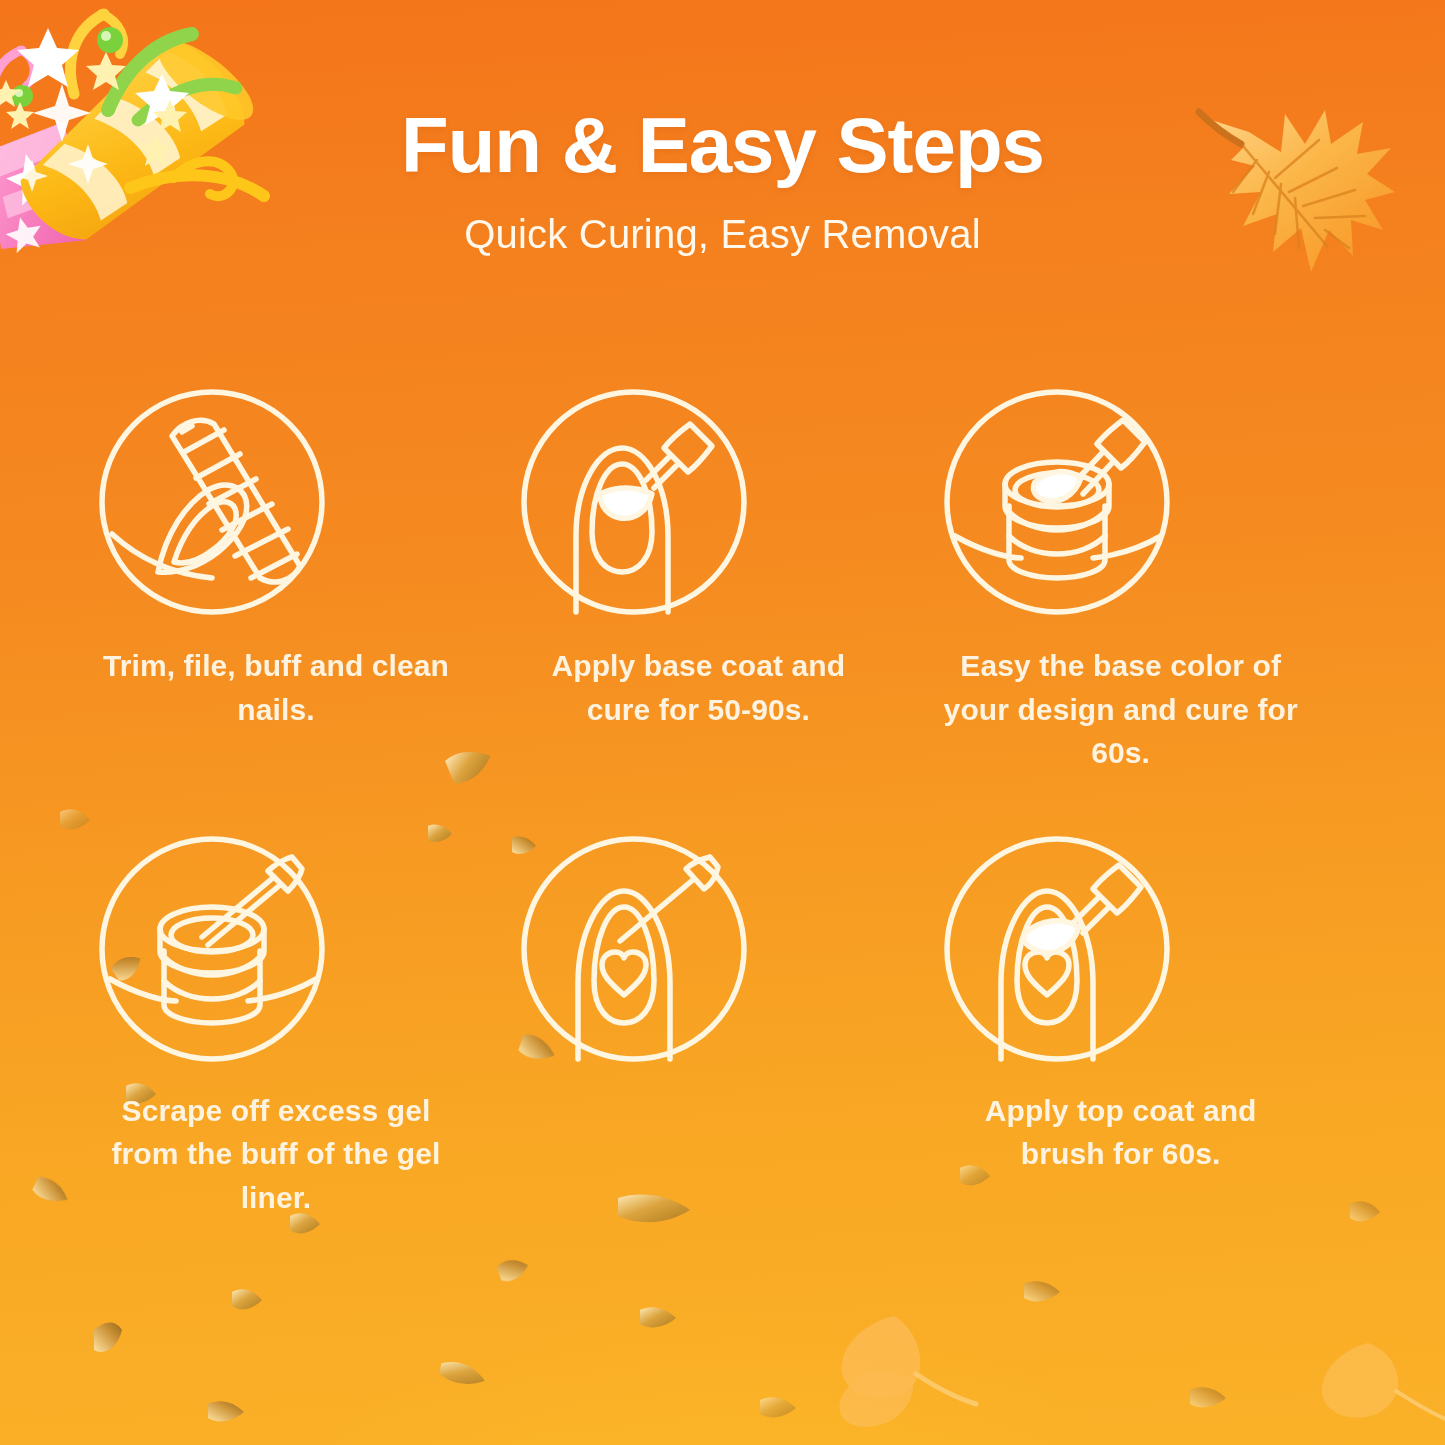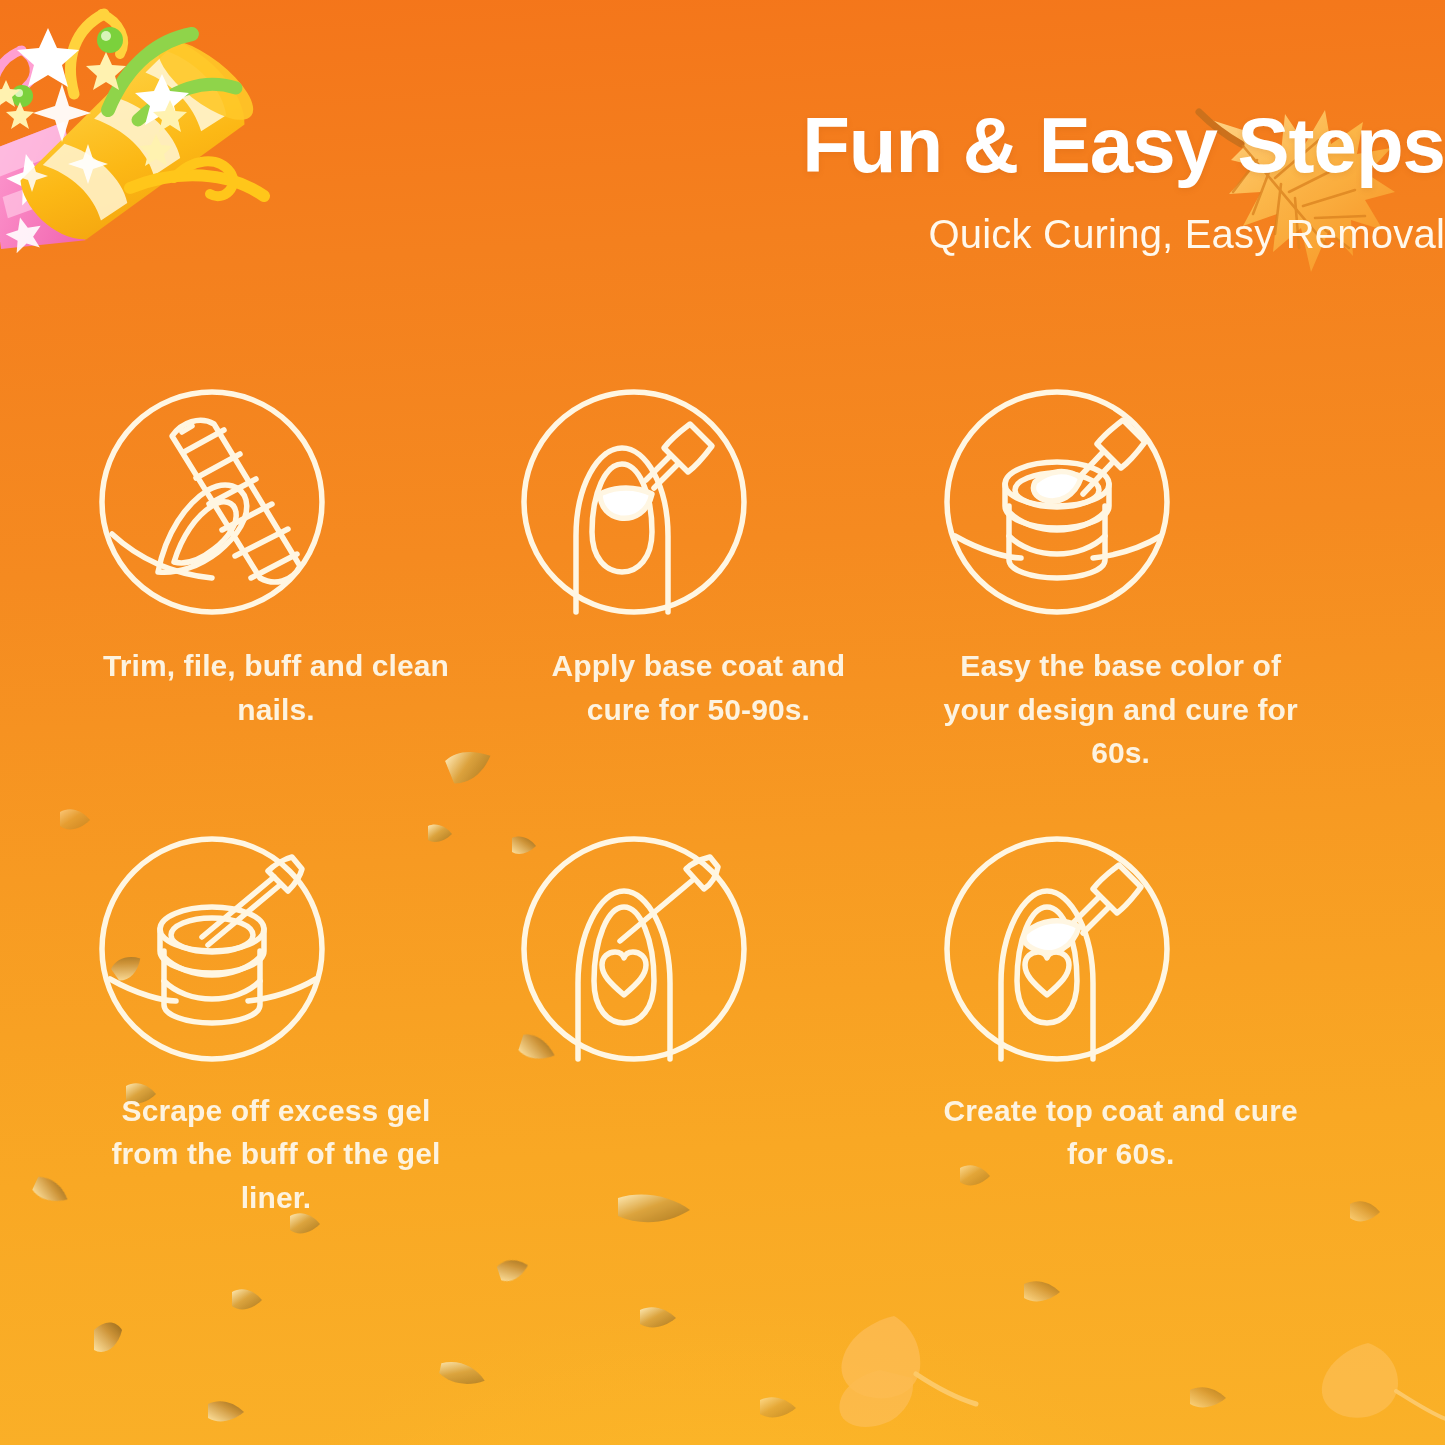--- a/index.html
+++ b/index.html
@@ -29,21 +29,21 @@
   
   #maple { right:28px; top:96px; width:240px; height:215px; opacity:.92; }
 
   
   #ginkgo { left:820px; top:1300px; width:190px; height:135px; opacity:.5; }
   #ginkgo2 { left:1310px; top:1335px; width:140px; height:110px; opacity:.45; }
 
   .confetti { position:absolute; pointer-events:none; }
 
   
-  .header { position:absolute; left:0; right:0; top:106px; text-align:right; }
+  .header { position:absolute; left:0; right:0; top:106px; text-align:center; }
   .title {
     color:#FFFFFF;
     font-size:78px;
     font-weight:bold;
     letter-spacing:-1px;
     line-height:1;
     text-shadow:0 2px 6px rgba(150,60,0,.12);
   }
   .subtitle {
     margin-top:28px;
@@ -348,17 +348,17 @@
           <path d="M106 162 C92 150 84 142 84 132 C84 124 90 119 97 119 C102 119 105 122 106 125 C107 122 110 119 115 119 C122 119 128 124 128 132 C128 142 120 150 106 162 Z"></path>
 
           <path d="M132 90 L158 64"></path>
           <path d="M142 100 L168 74"></path>
 
           <path d="M152 56 C158 48 170 38 178 32 L200 54 C194 62 184 74 176 80 Z"></path>
 
           <path d="M84 100 C100 86 122 84 138 94 C132 114 114 124 98 118 C86 114 80 108 84 100 Z" fill="#FFFFFF" stroke="#FFF6E2"></path>
         </svg>
       </div>
-      <div class="caption">Create top coat and cure for 60s.</div>
+      <div class="caption">Apply top coat and brush for 60s.</div>
     </div>
 
   </div>
 </div>
 
 </body></html>

